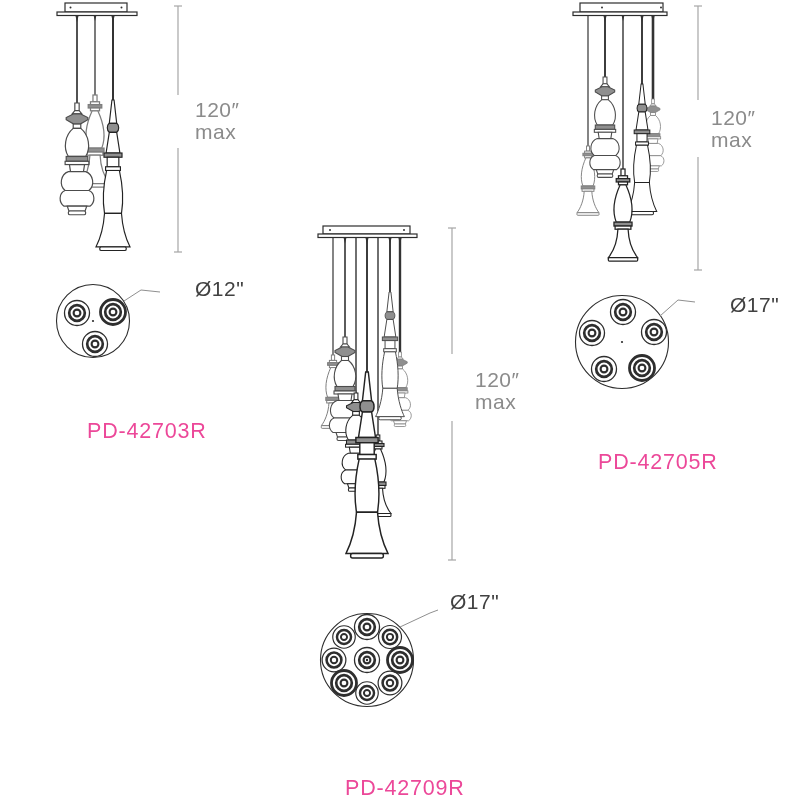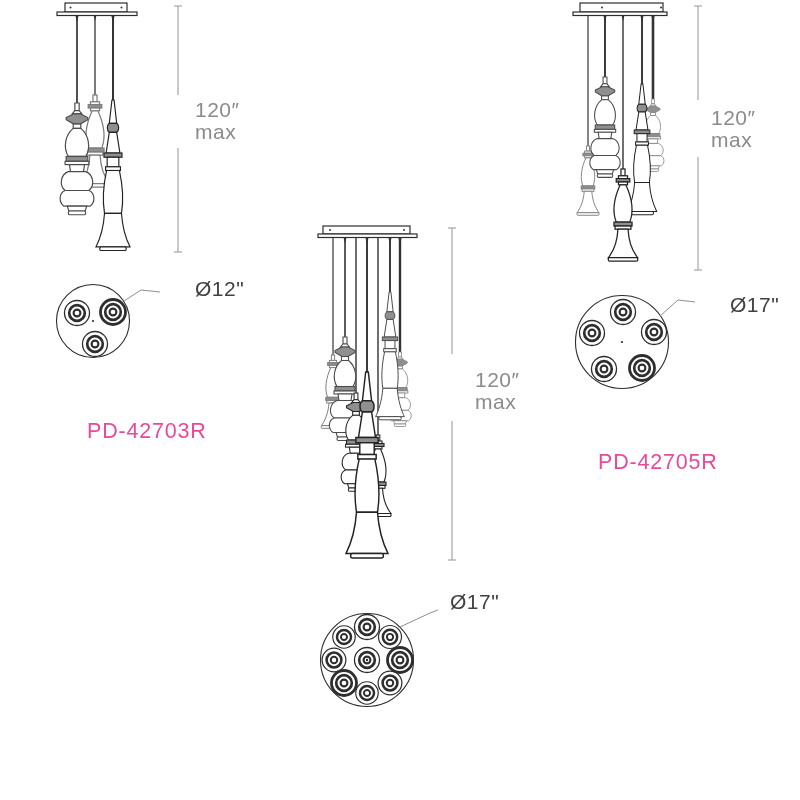--- a/index.html
+++ b/index.html
@@ -252,13 +252,14 @@
       <use href="#light-ring" transform="translate(34,75) scale(0.95)"></use>
       <use href="#light-ring" transform="translate(44,52) scale(0.9)"></use>
       <use href="#light-ring" transform="translate(67,75)"></use>
     </g>
     <circle class="dot" cx="67" cy="75" r="1.2"></circle>
     <polyline class="leader" points="138,25 130,28 100,42"></polyline>
   </svg>
 
   <div class="abs dia-text" style="left:138px;top:372px;">Ø17"</div>
 
+  <div class="abs code-text" style="left:33px;top:558px;">PD-42709R</div>
 </div>
 
 </body></html>

